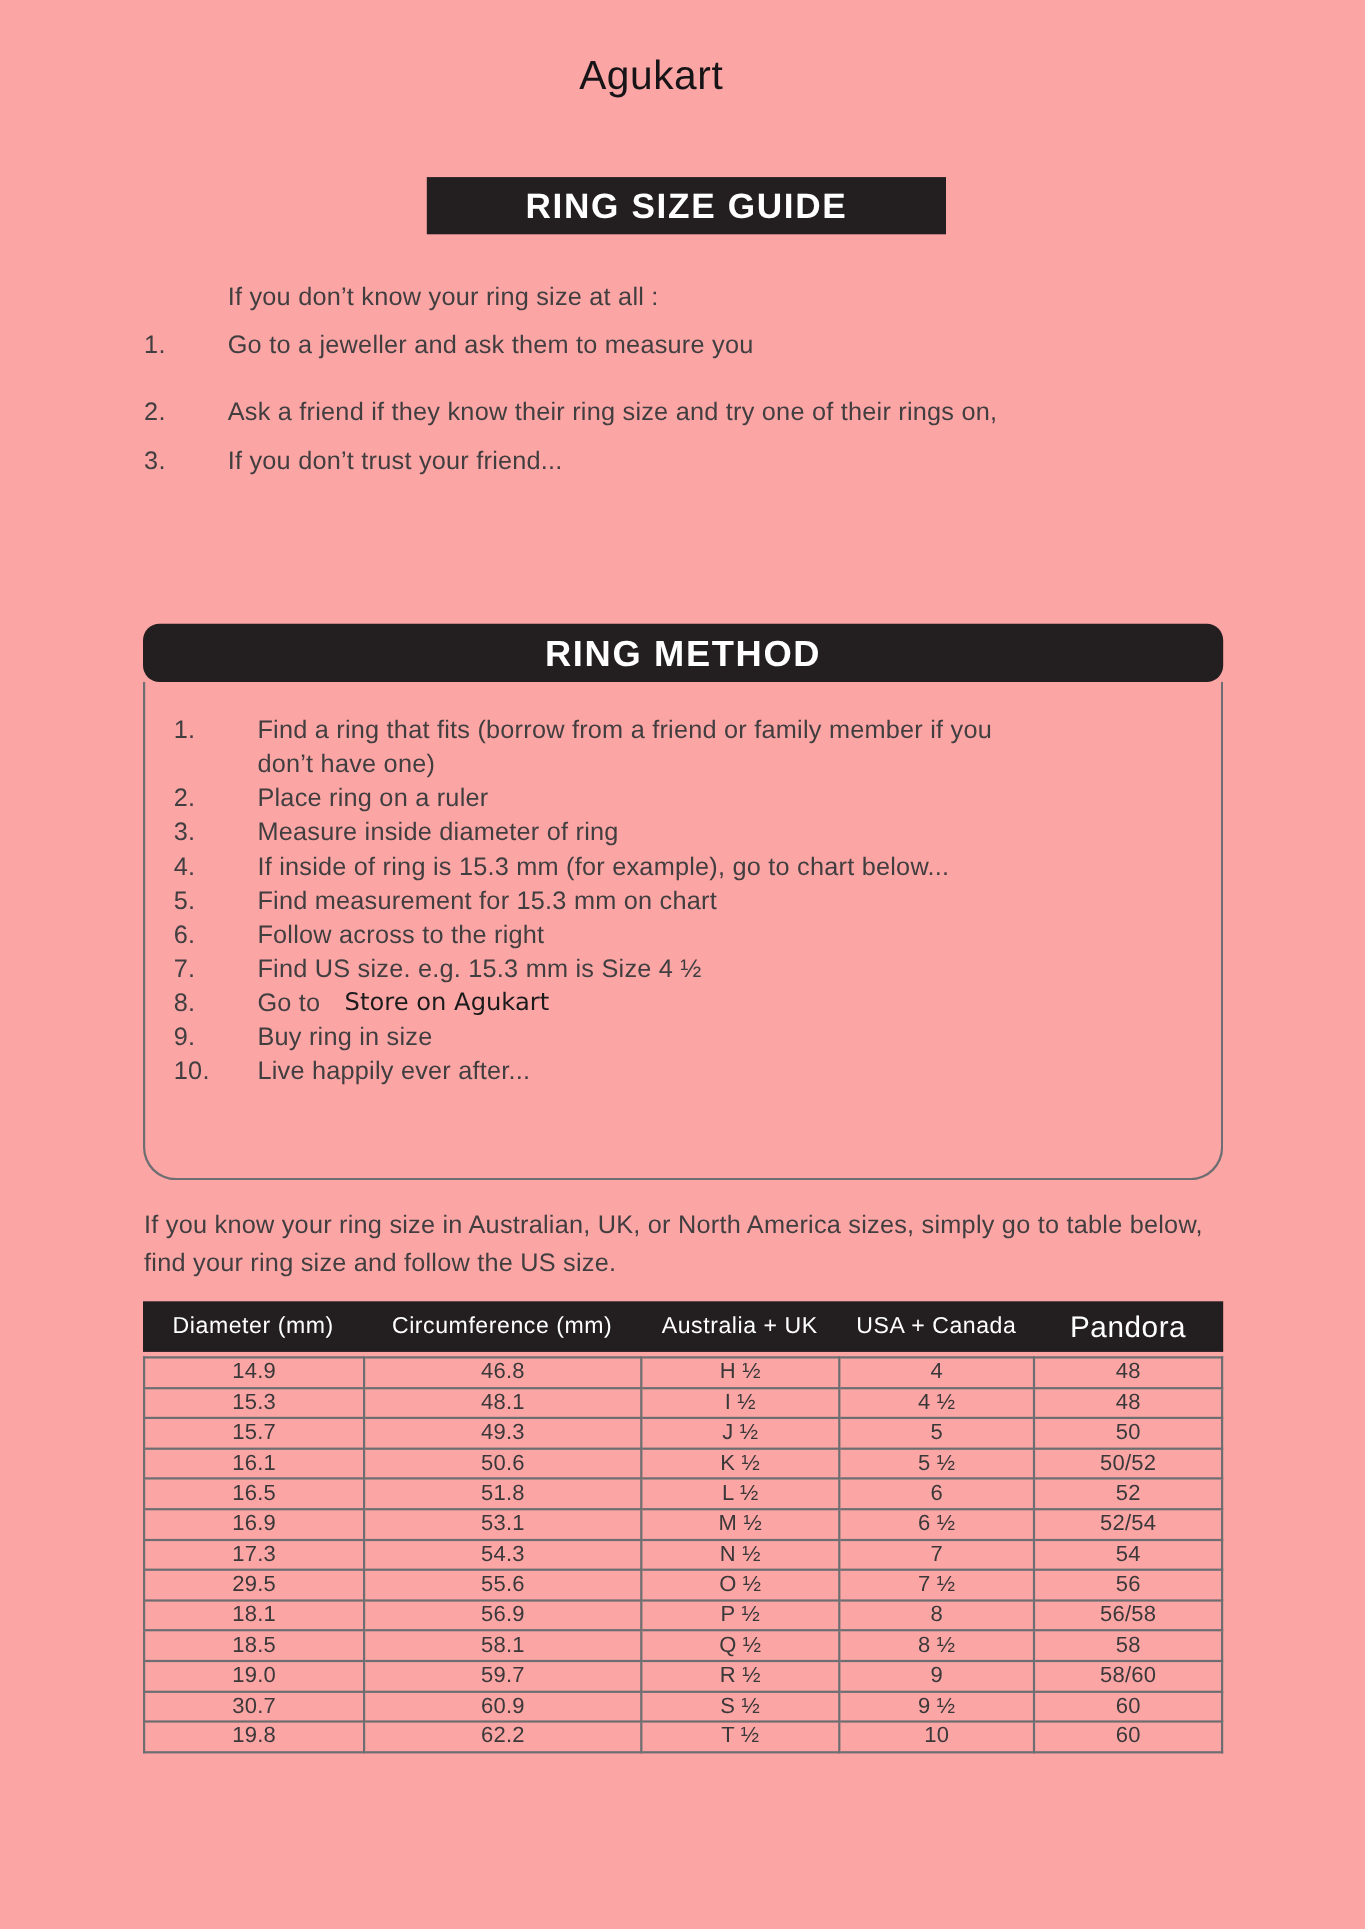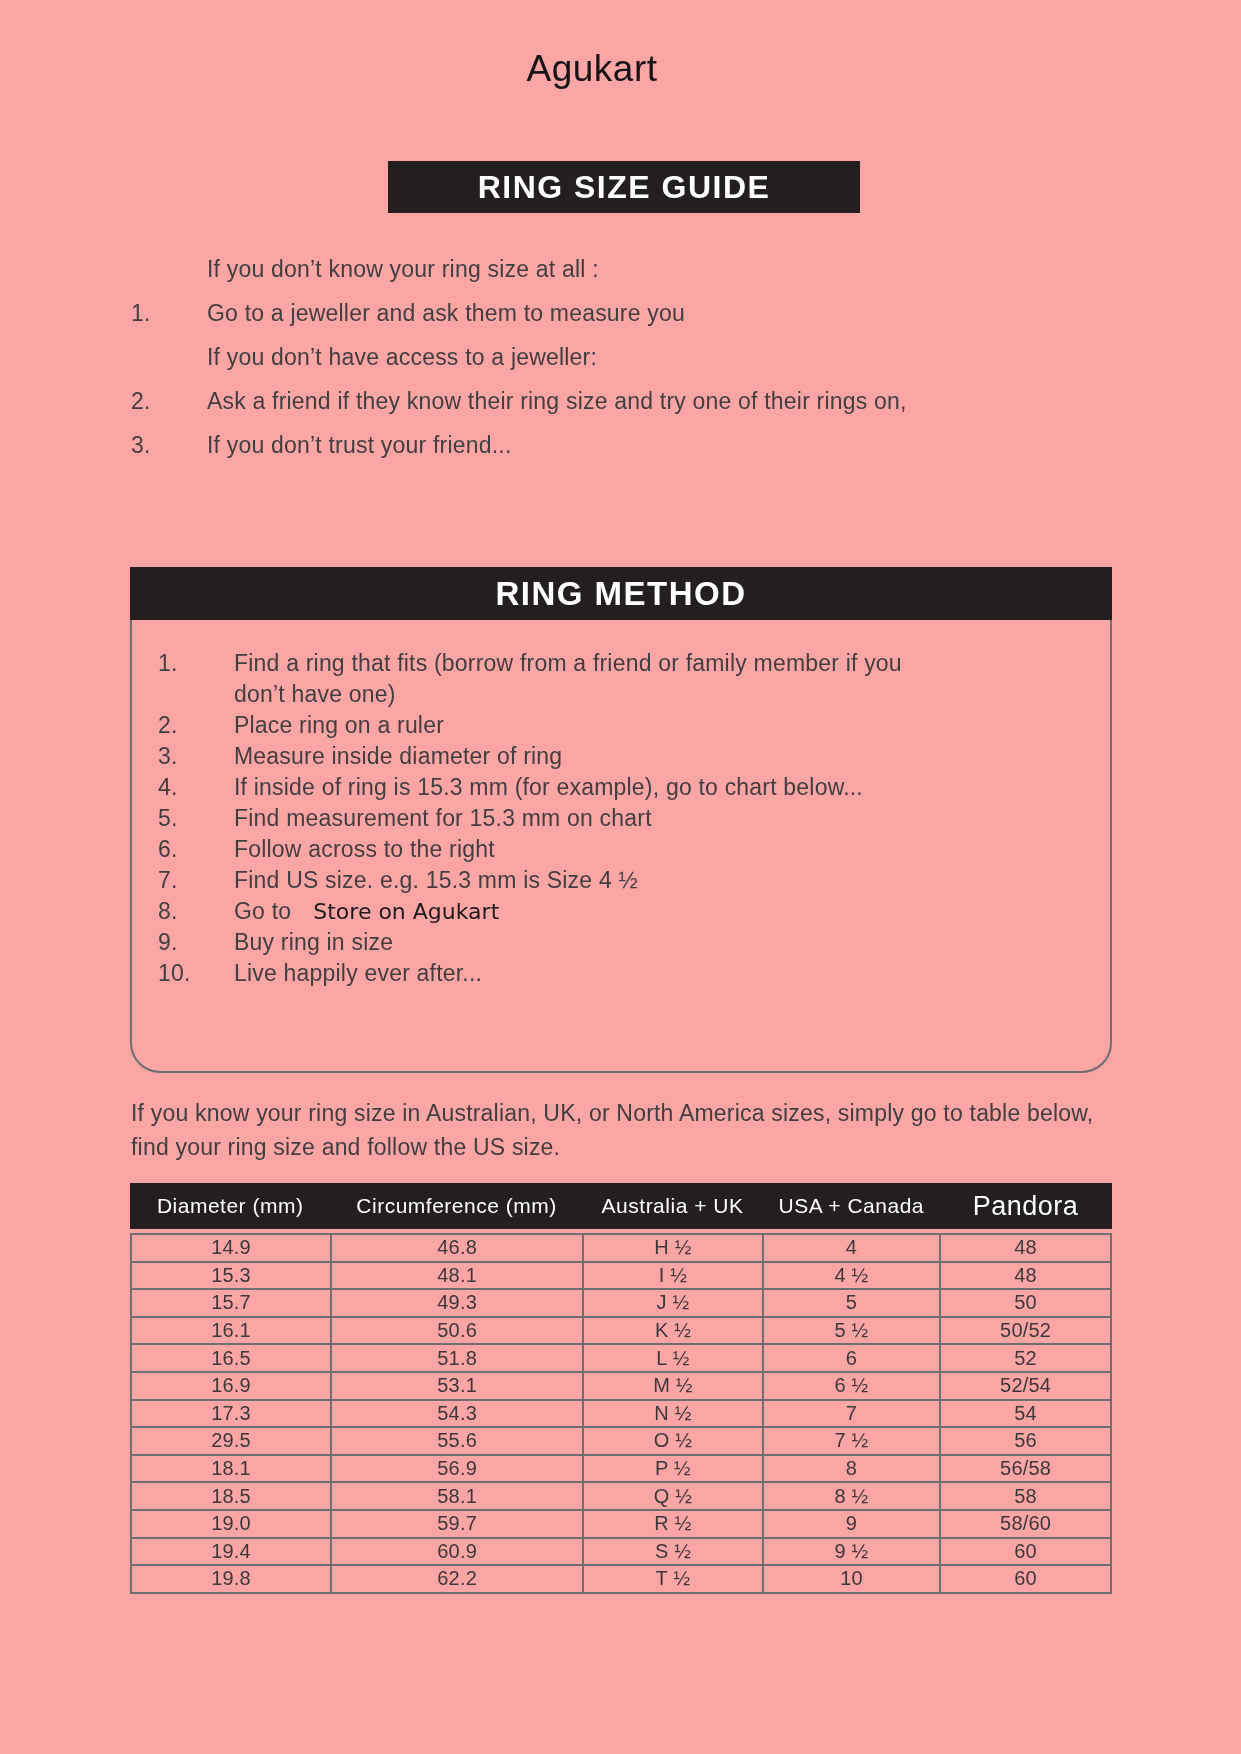--- a/index.html
+++ b/index.html
@@ -11,21 +11,21 @@
 
   .banner{background:#231f20;color:#ffffff;display:flex;align-items:center;justify-content:center;
           font-weight:700;font-size:32px;letter-spacing:1.5px;}
   .banner-guide{position:absolute;left:388px;top:161px;width:472px;height:52px;}
 
   .intro{position:absolute;left:131px;top:256px;width:990px;}
   .text-row{display:flex;margin-bottom:17px;font-size:23px;line-height:27px;color:#413e40;letter-spacing:.2px;}
   .text-row .num{width:76px;flex:none;}
 
   .method{position:absolute;left:130px;top:567px;width:982px;box-sizing:border-box;}
-  .method-banner{height:53px;font-size:33px;}
+  .method-banner{height:53px;font-size:33px;border-radius:15px;}
   .method-body{box-sizing:border-box;border:2px solid #6d6e71;border-top:none;
                border-radius:0 0 30px 30px;height:453px;padding:28px 30px 24px 26px;}
   .step-row{display:flex;font-size:23px;line-height:31px;color:#413e40;letter-spacing:.2px;}
   .step-row .num{width:76px;flex:none;}
   .step-row .txt{max-width:700px;}
   .store{font-family:"DejaVu Sans",sans-serif;color:#1b1b1b;margin-left:22px;letter-spacing:0;font-size:22px;}
 
   .table-intro{position:absolute;left:131px;top:1096px;width:965px;
                font-size:23px;line-height:34px;color:#413e40;letter-spacing:.2px;}
 
@@ -60,21 +60,20 @@
       <div class="text-row">
         <span class="num"></span>
         <span class="txt">If you don’t know your ring size at all :</span>
       </div>
       <div class="text-row">
         <span class="num">1.</span>
         <span class="txt">Go to a jeweller and ask them to measure you</span>
       </div>
       <div class="text-row">
         <span class="num"></span>
-        <span class="txt">If you don’t have access to a jeweller:</span>
       </div>
       <div class="text-row">
         <span class="num">2.</span>
         <span class="txt">Ask a friend if they know their ring size and try one of their rings on,</span>
       </div>
       <div class="text-row">
         <span class="num">3.</span>
         <span class="txt">If you don’t trust your friend...</span>
       </div>
     </div>
@@ -216,21 +215,21 @@
             <td>58</td>
           </tr>
           <tr>
             <td>19.0</td>
             <td>59.7</td>
             <td>R ½</td>
             <td>9</td>
             <td>58/60</td>
           </tr>
           <tr>
-            <td>19.4</td>
+            <td>30.7</td>
             <td>60.9</td>
             <td>S ½</td>
             <td>9 ½</td>
             <td>60</td>
           </tr>
           <tr>
             <td>19.8</td>
             <td>62.2</td>
             <td>T ½</td>
             <td>10</td>

